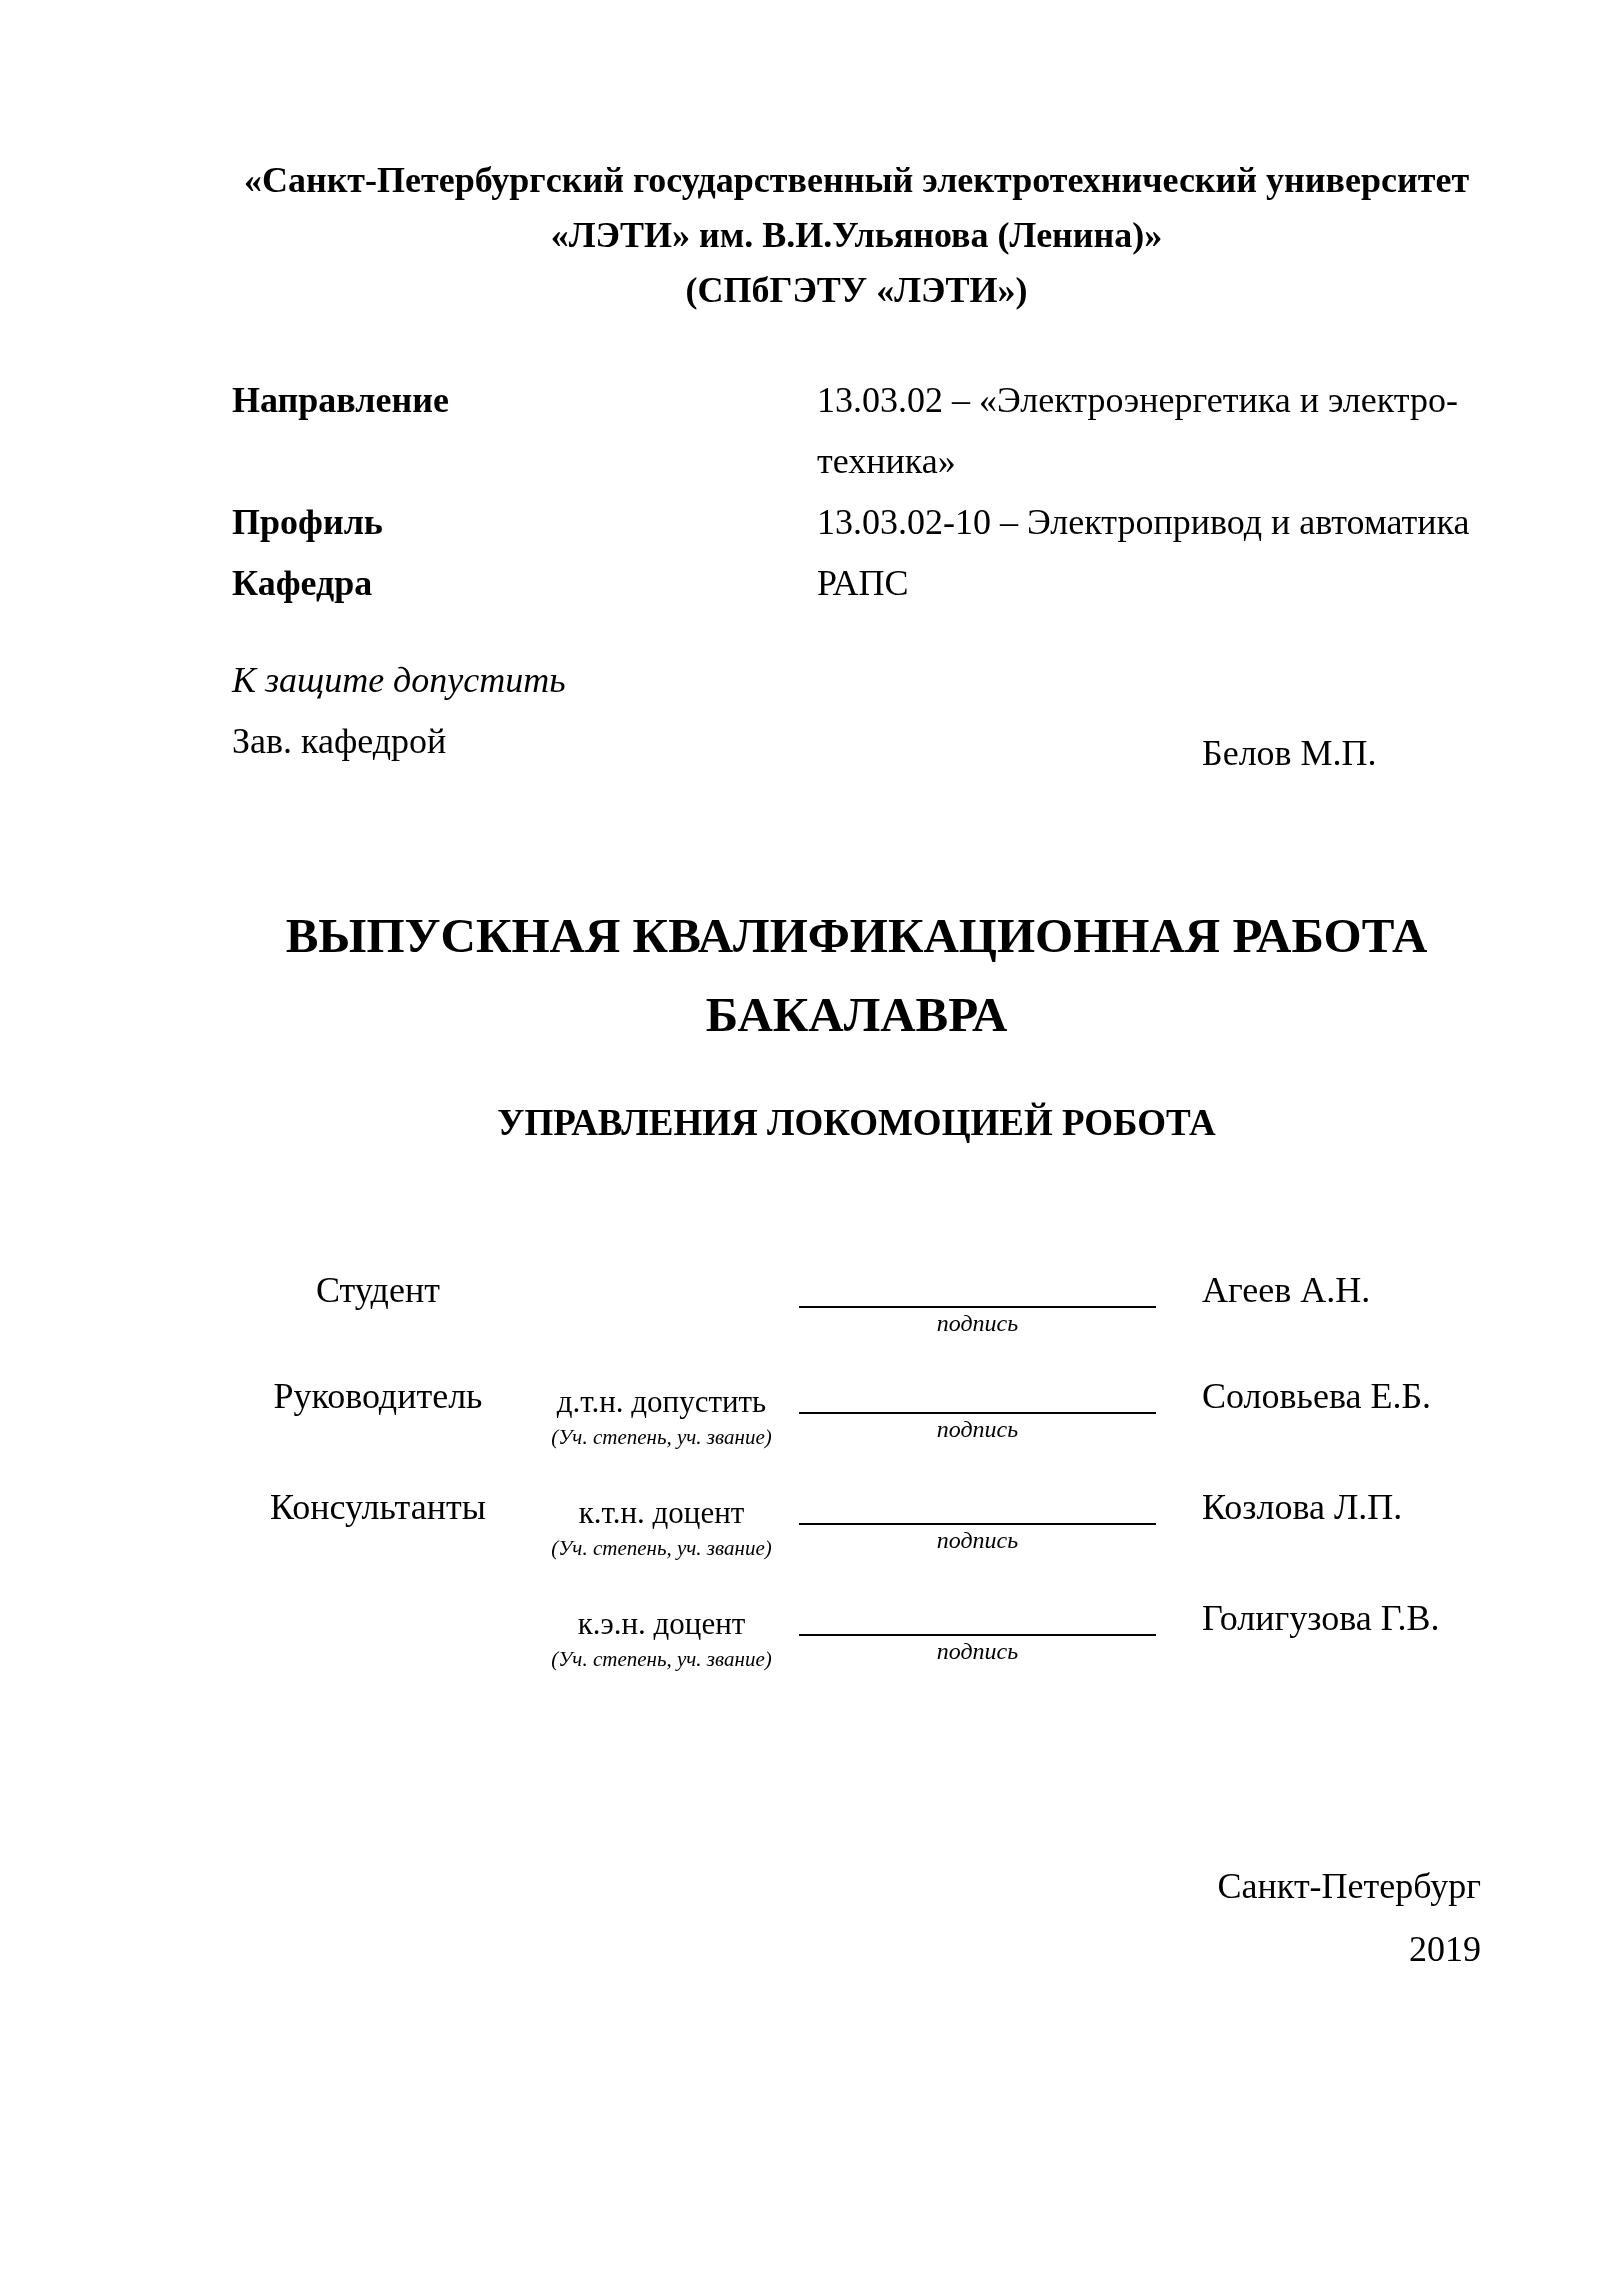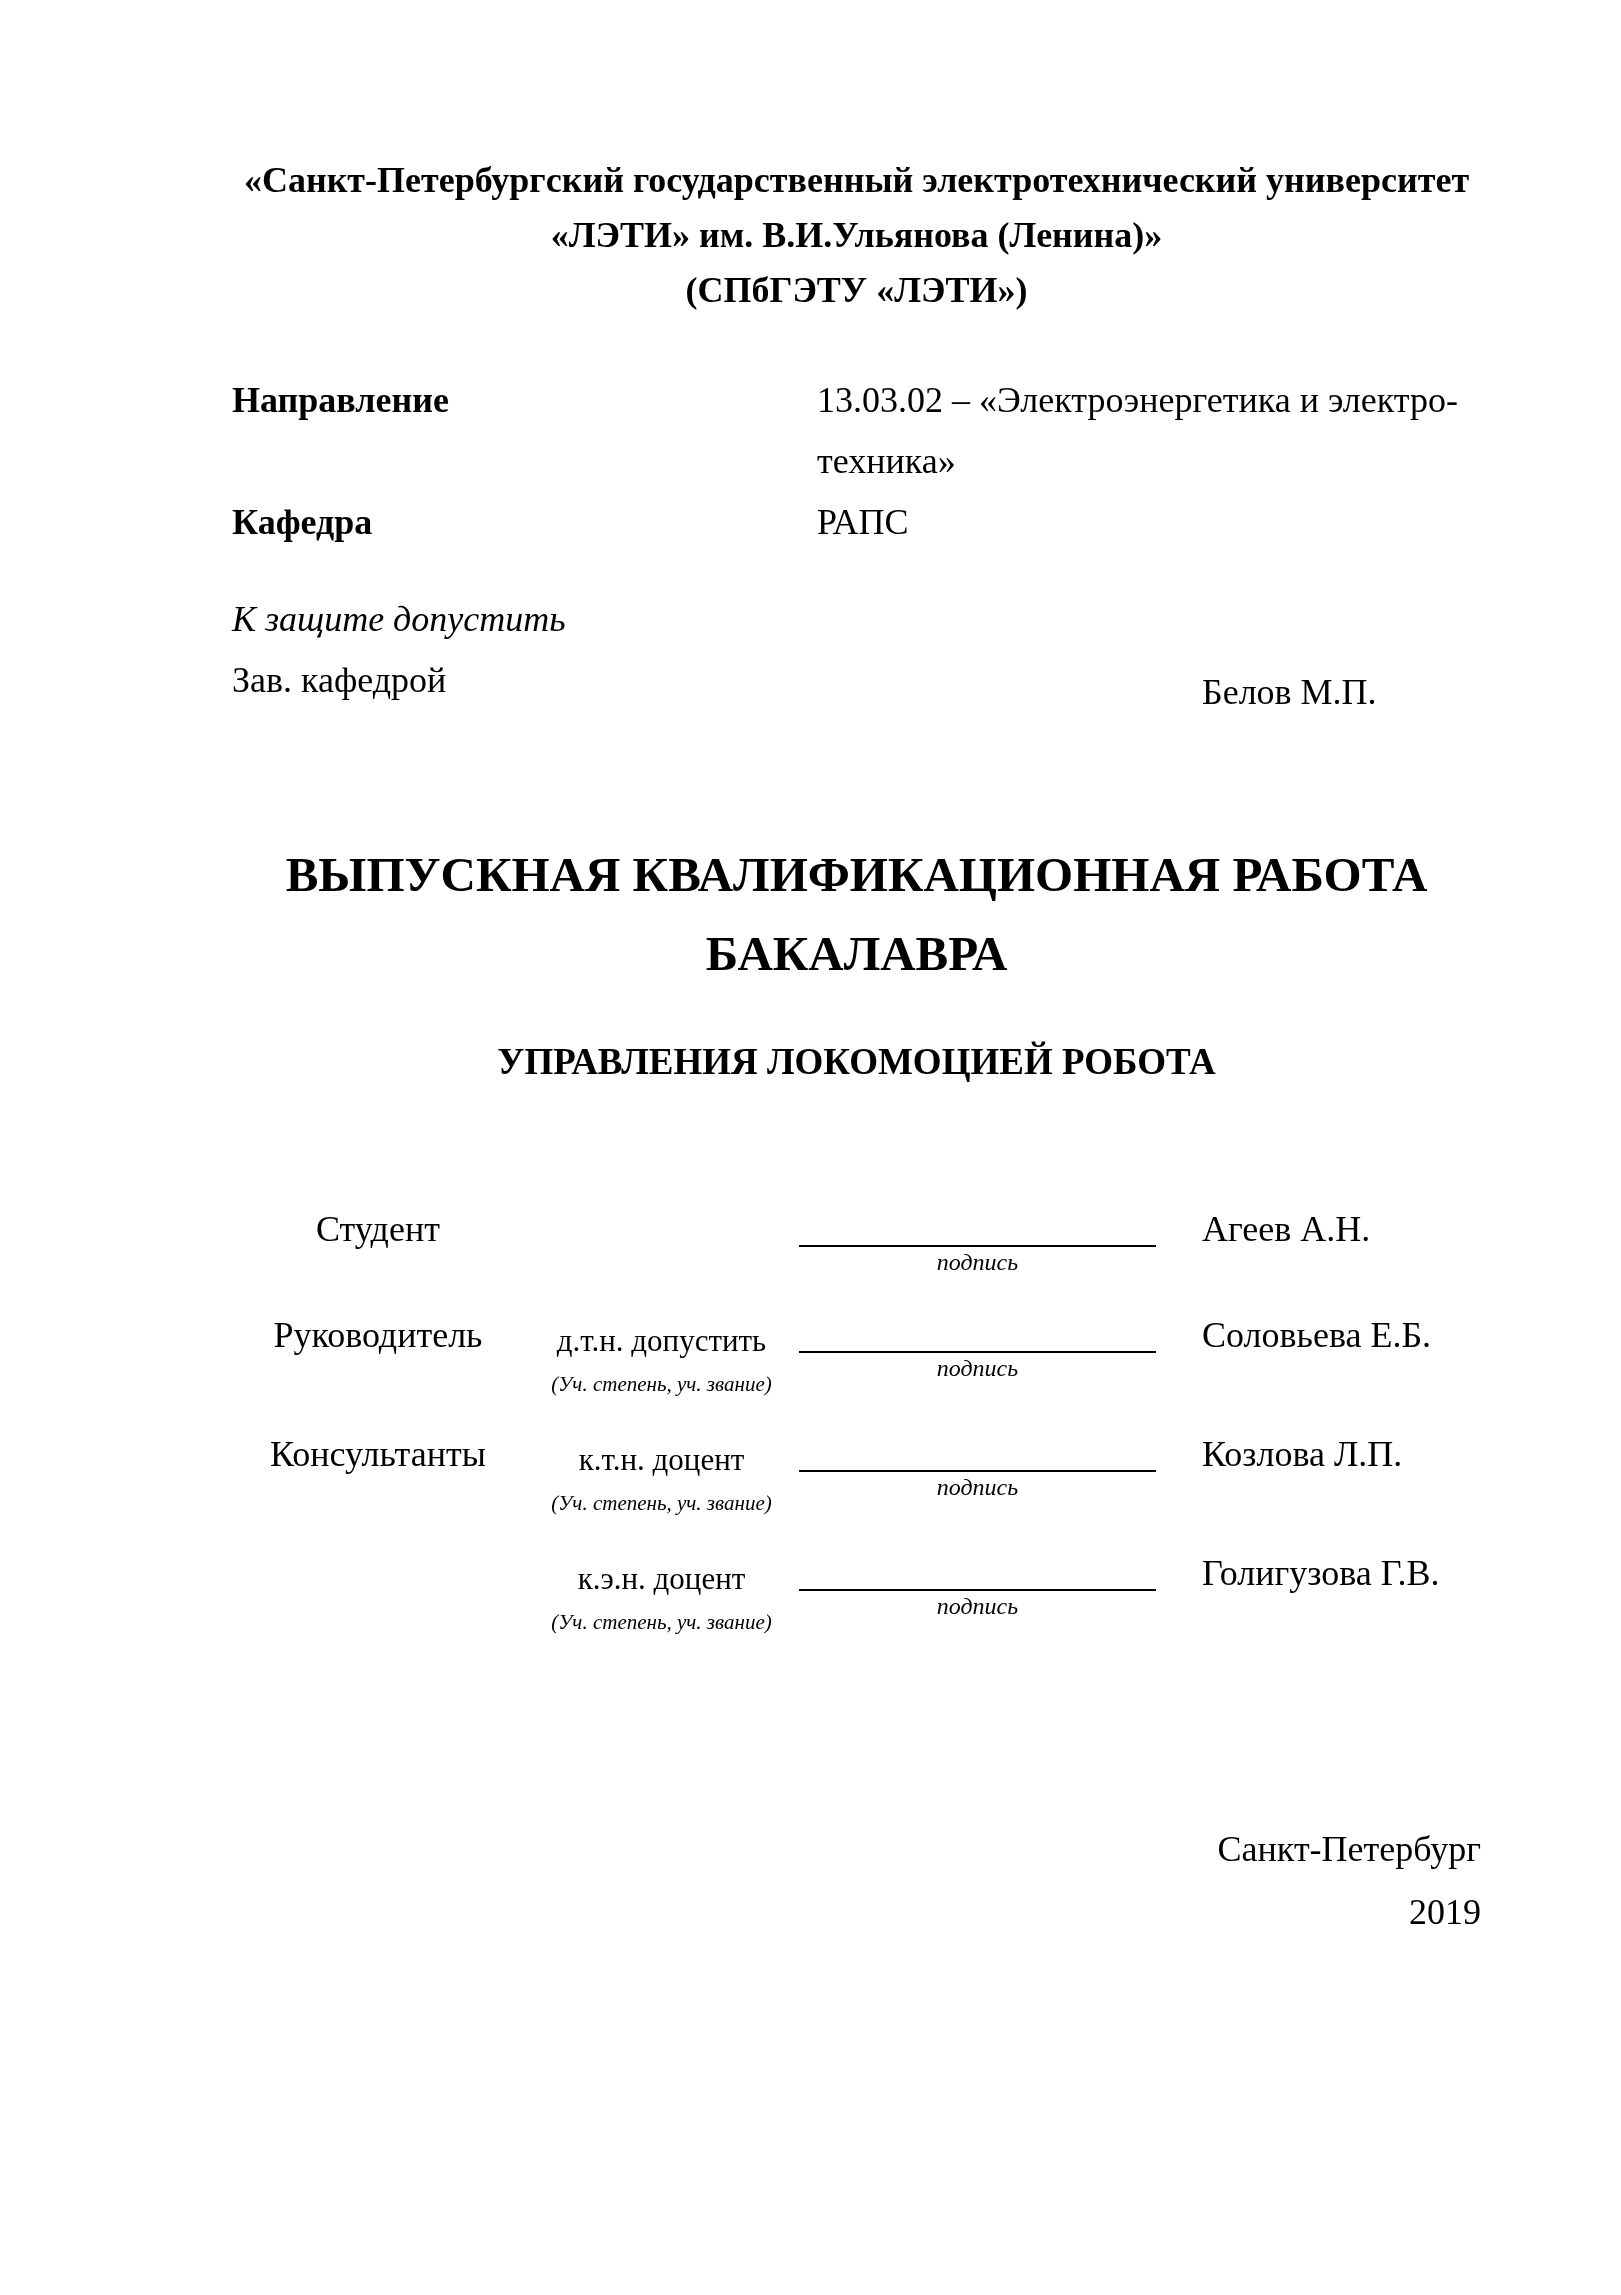--- a/index.html
+++ b/index.html
@@ -101,21 +101,21 @@
     flex: 0 0 275px;
     width: 275px;
     text-align: center;
     padding-top: 9.4px;
   }
   .sig-degree-main {
     font-size: 31px;
     line-height: 31px;
   }
   .sig-degree-note {
-    margin-top: 17px;
+    margin-top: 9px;
     font-size: 21px;
     line-height: 23.6px;
     font-style: italic;
   }
   .sig-line-cell {
     flex: 0 0 357px;
     width: 357px;
     padding-top: 35px;
   }
   .sig-line {
@@ -159,20 +159,24 @@
 
     <div class="fields">
       <div class="field-row">
         <div class="field-label">Направление</div>
         <div class="field-value">
           <div>13.03.02 – «Электроэнергетика и электро-</div>
           <div>техника»</div>
         </div>
       </div>
       <div class="field-row">
+        <div class="field-label">Профиль</div>
+        <div class="field-value">13.03.02-10 – Электропривод и автоматика</div>
+      </div>
+      <div class="field-row">
         <div class="field-label">Кафедра</div>
         <div class="field-value">РАПС</div>
       </div>
     </div>
 
     <div class="admission">
       <div class="admission-note">К защите допустить</div>
       <div class="admission-row">
         <span>Зав. кафедрой</span>
         <span class="admission-name">Белов М.П.</span>

